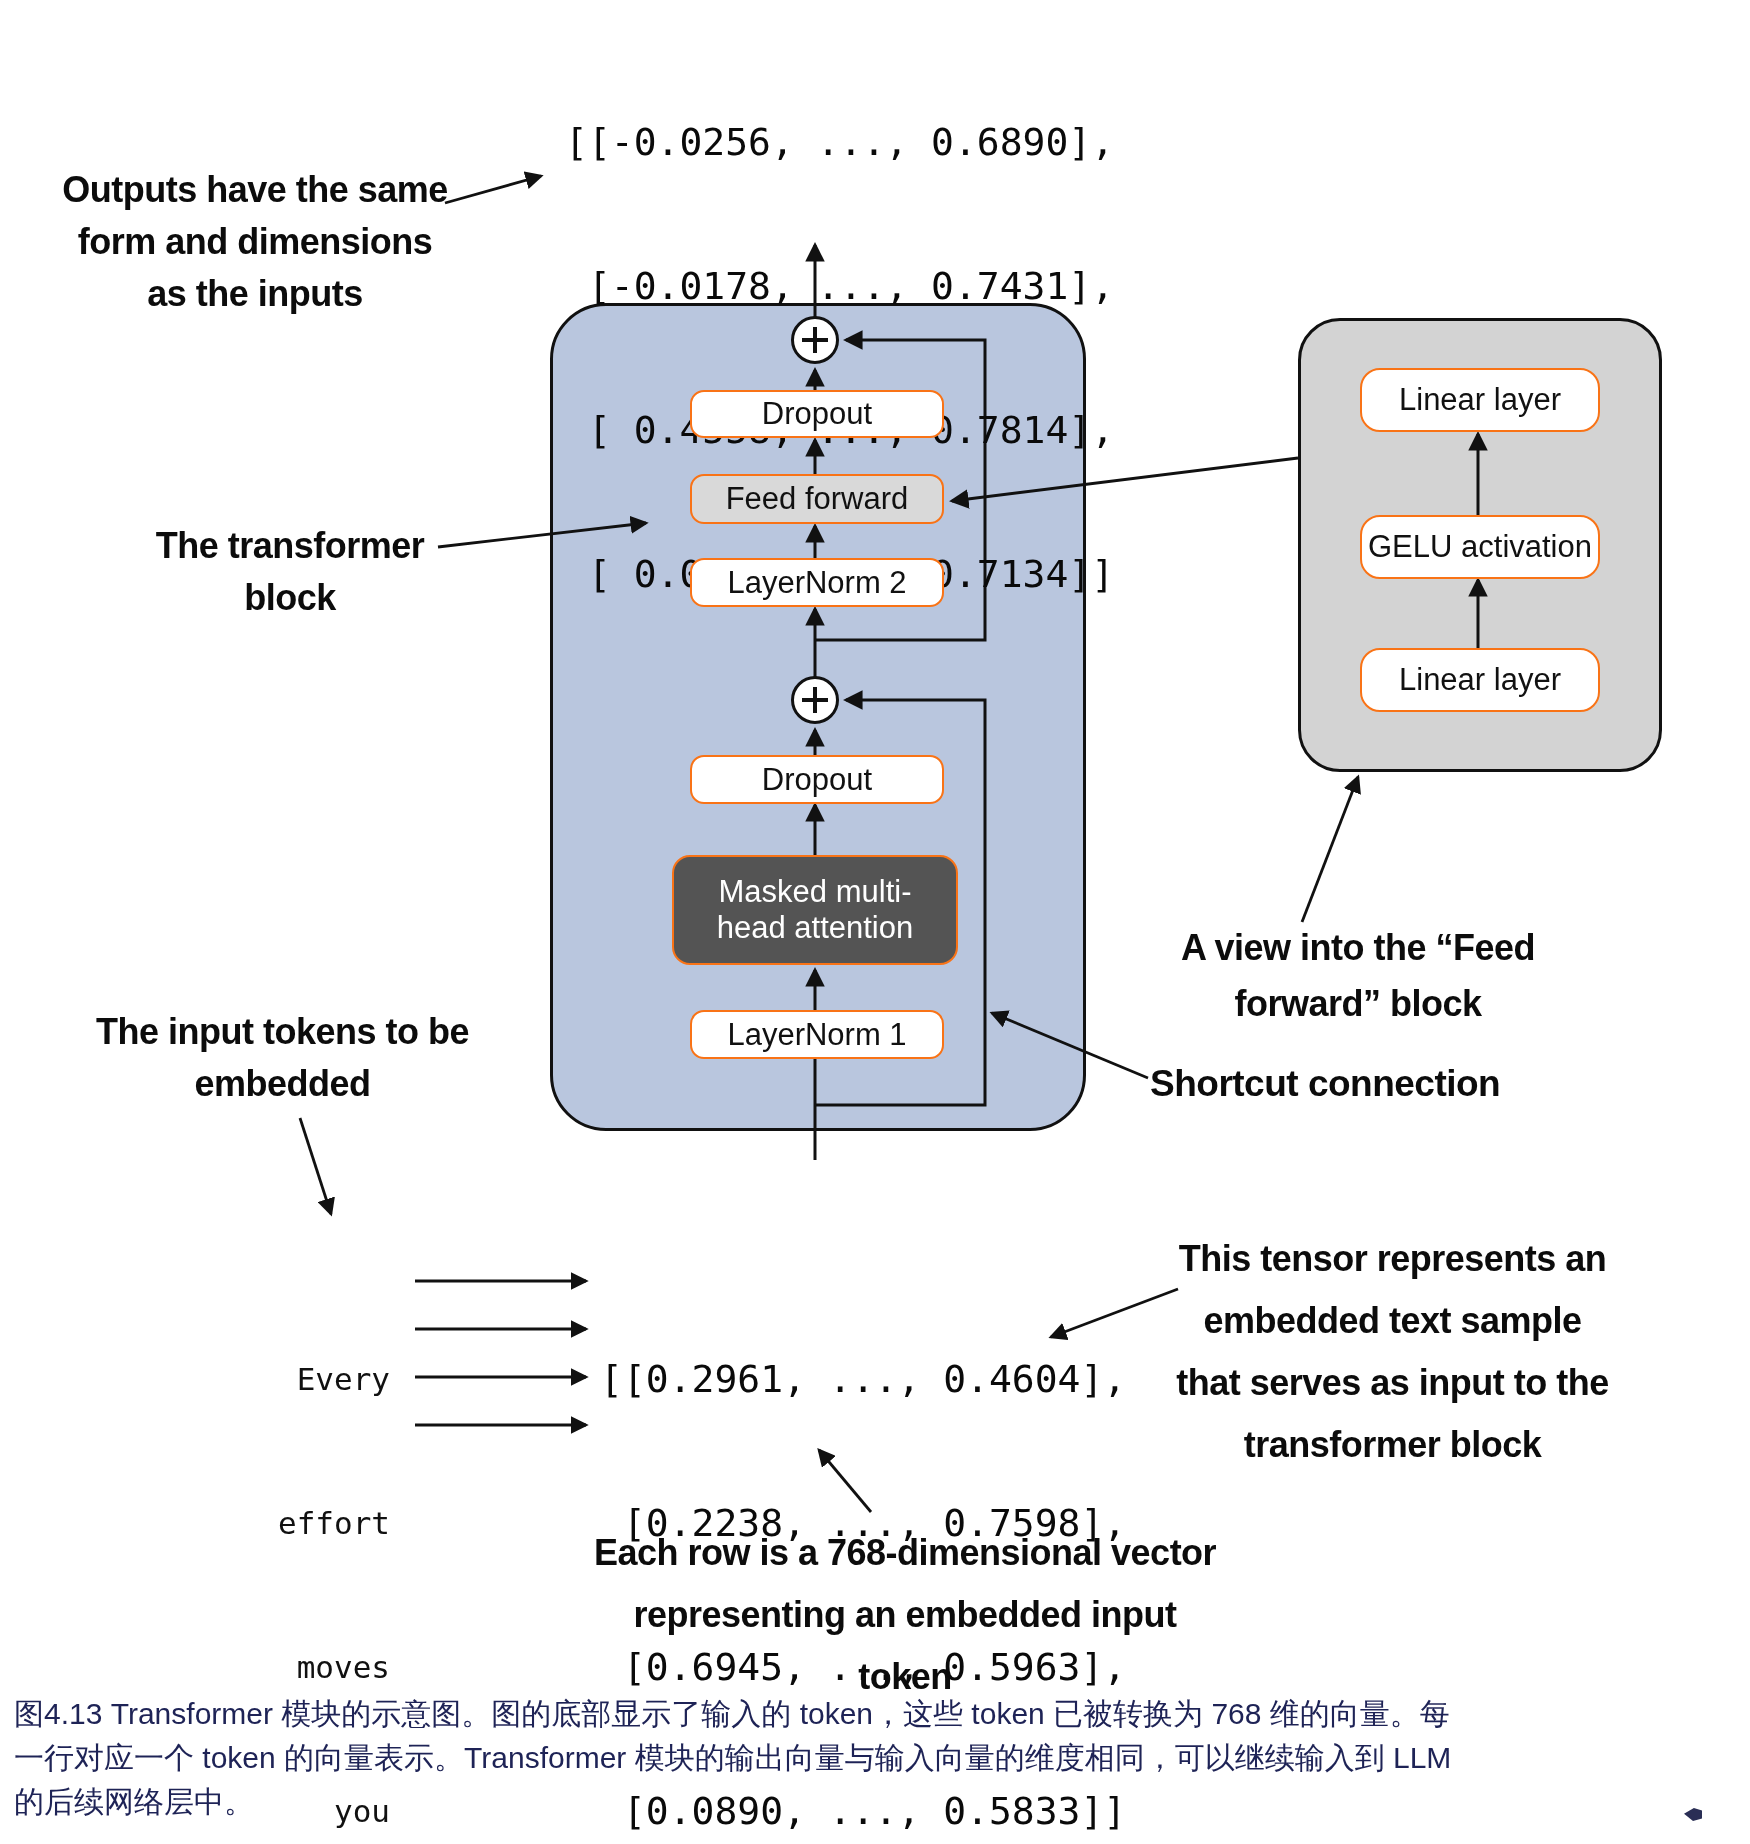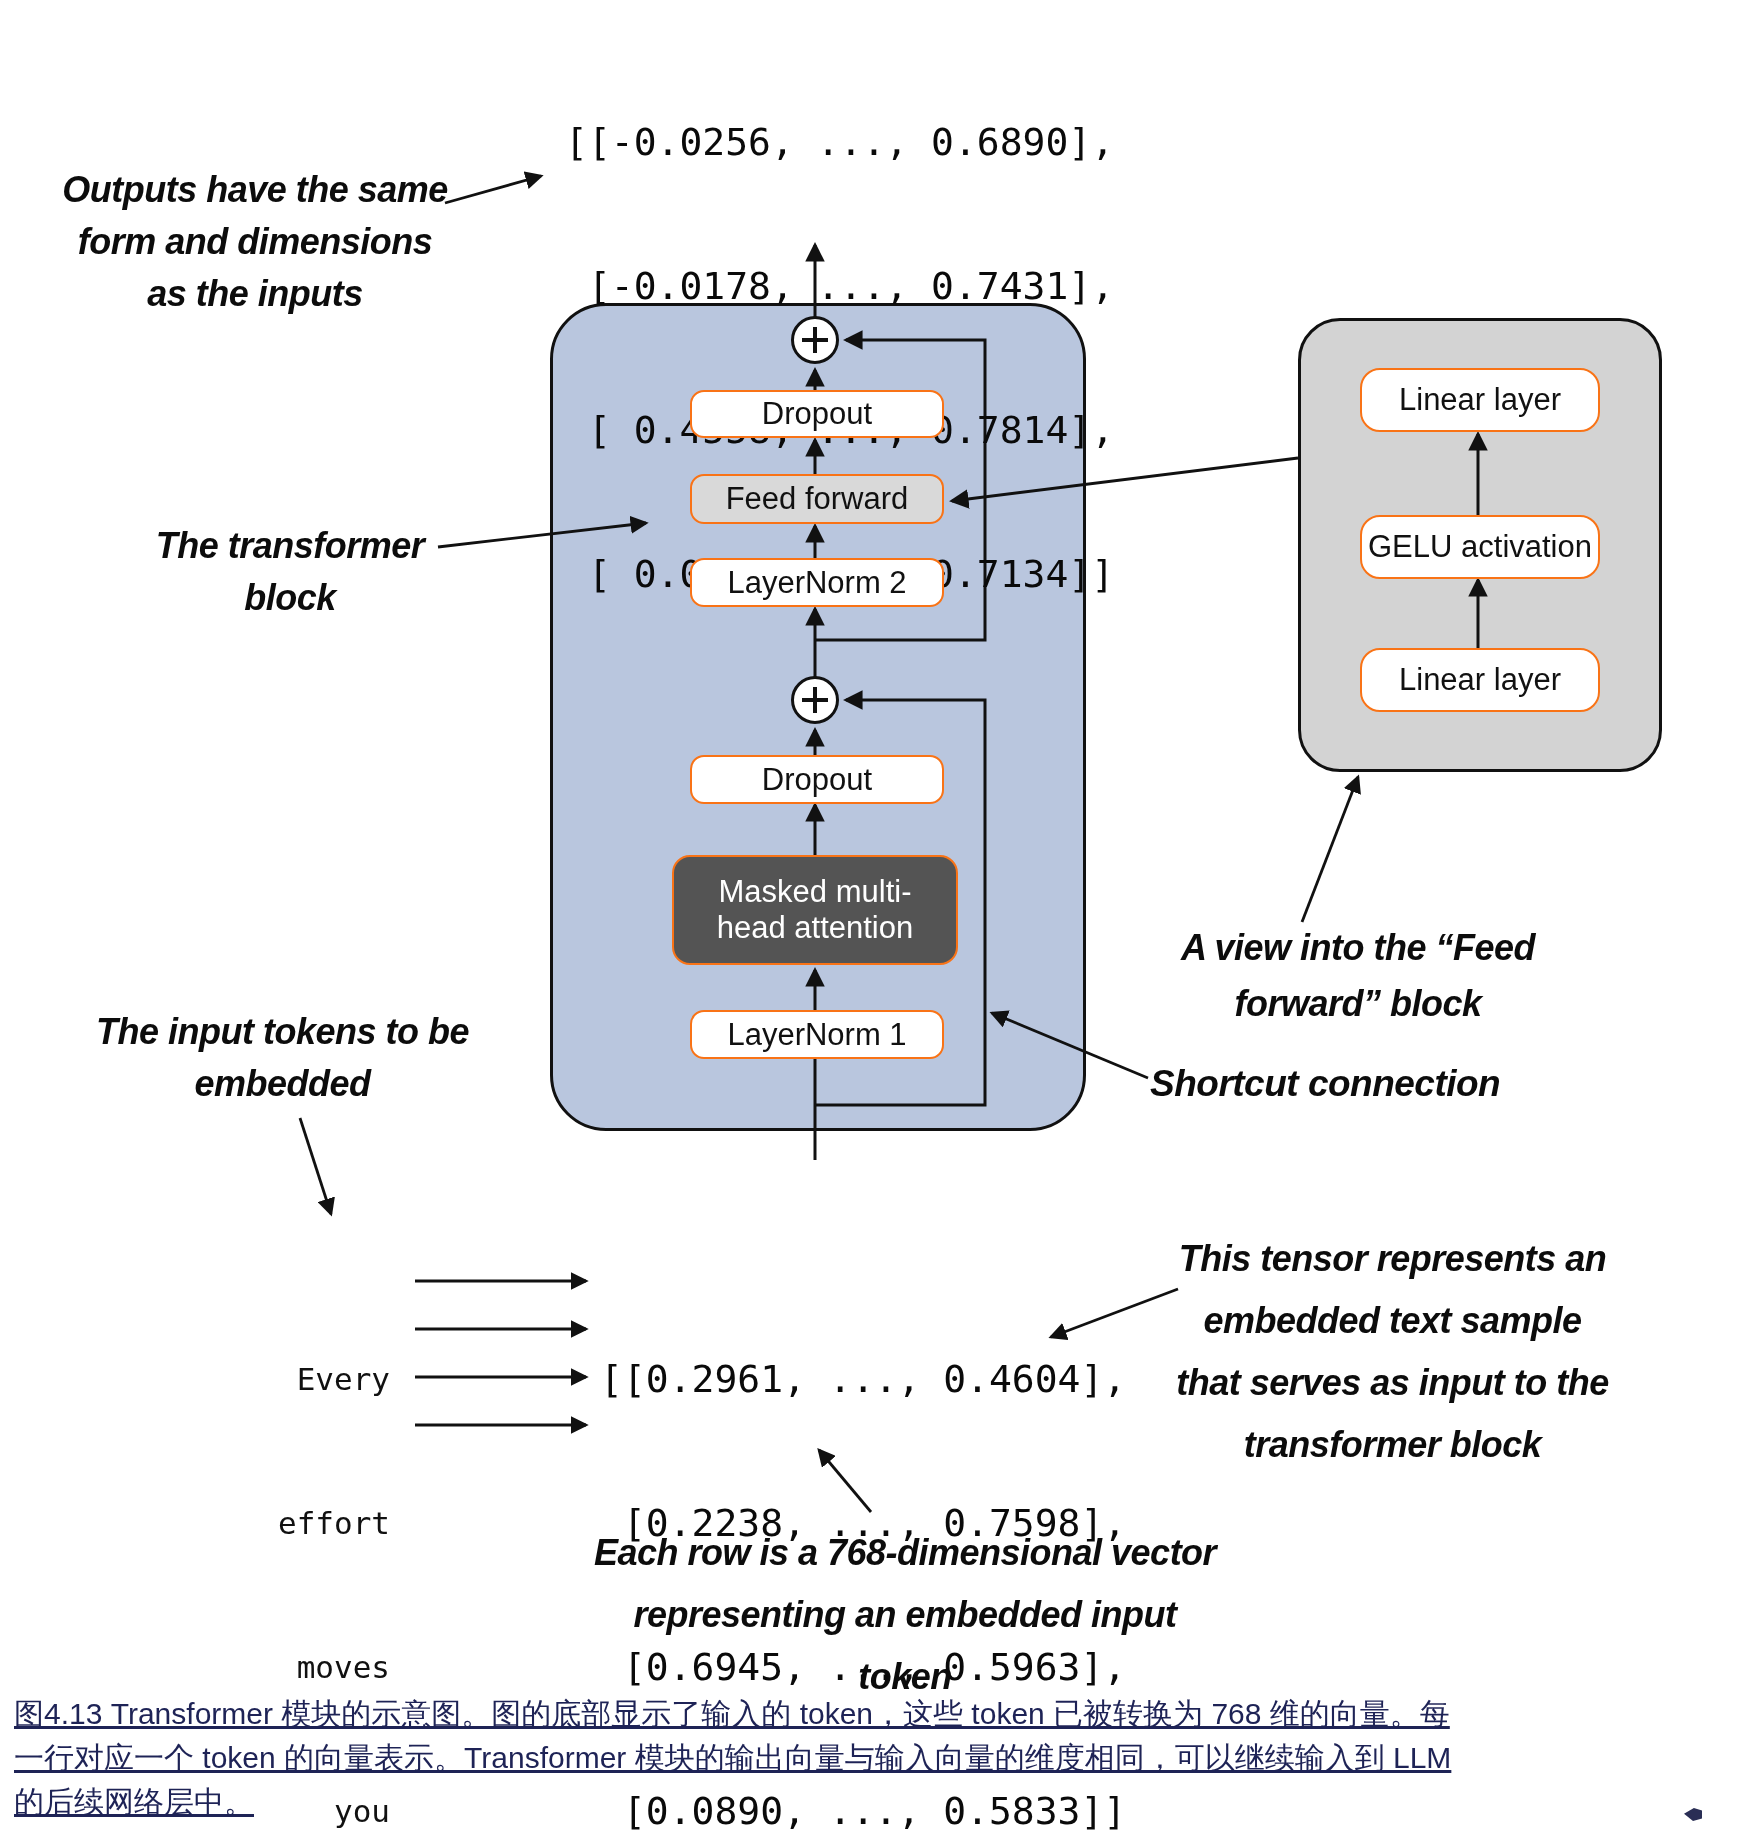--- a/index.html
+++ b/index.html
@@ -15,21 +15,21 @@
         font-size:31px;color:#111;}
   .node.grayfill{background:#d9d9d9;}
   .node.dark{background:#545454;color:#ffffff;border-radius:18px;line-height:1.15;}
   .plus{position:absolute;z-index:3;width:48px;height:48px;border:3.5px solid #111;border-radius:50%;
         background:#fff;box-sizing:border-box;}
   .plus::before{content:"";position:absolute;left:8px;right:8px;top:50%;margin-top:-2px;height:4px;background:#111;}
   .plus::after{content:"";position:absolute;top:8px;bottom:8px;left:50%;margin-left:-2px;width:4px;background:#111;}
   .mono{font-family:"DejaVu Sans Mono","Liberation Mono",monospace;font-size:38px;line-height:48px;
         white-space:pre;z-index:3;color:#0a0a0a;}
   .ann{font-weight:700;font-size:36px;line-height:52px;text-align:center;z-index:3;color:#0c0c0c;
-       letter-spacing:-0.5px;font-style:italic;}
+       letter-spacing:-0.5px;}
   .tok{font-family:"DejaVu Sans Mono","Liberation Mono",monospace;font-size:31px;line-height:48px;
        text-align:right;white-space:pre;z-index:3;}
   .caption{font-size:30px;line-height:44px;color:#1e2356;z-index:3;white-space:nowrap;
            font-family:"Liberation Sans",sans-serif;}
   .cursor-mark{position:absolute;width:18px;height:13px;background:#2a2e55;z-index:3;
                clip-path:polygon(0 45%,55% 0,100% 20%,100% 80%,50% 100%);}
 </style>
 </head>
 <body>
 
@@ -165,21 +165,21 @@
     <div>you</div>
   </div>
 
   <div class="mono abs" style="left:600px;top:1259px;">
     <div>[[0.2961, ..., 0.4604],</div>
     <div> [0.2238, ..., 0.7598],</div>
     <div> [0.6945, ..., 0.5963],</div>
     <div> [0.0890, ..., 0.5833]]</div>
   </div>
 
-  <div class="caption abs" style="left:14px;top:1692px;width:1730px;text-decoration:underline;">
+  <div class="caption abs" style="left:14px;top:1692px;width:1730px;">
     <div>图4.13 Transformer 模块的示意图。图的底部显示了输入的 token，这些 token 已被转换为 768 维的向量。每</div>
     <div>一行对应一个 token 的向量表示。Transformer 模块的输出向量与输入向量的维度相同，可以继续输入到 LLM</div>
     <div>的后续网络层中。</div>
   </div>
 
   <div class="cursor-mark" style="left:1684px;top:1808px;"></div>
 
 </div>
 
 </body></html>

